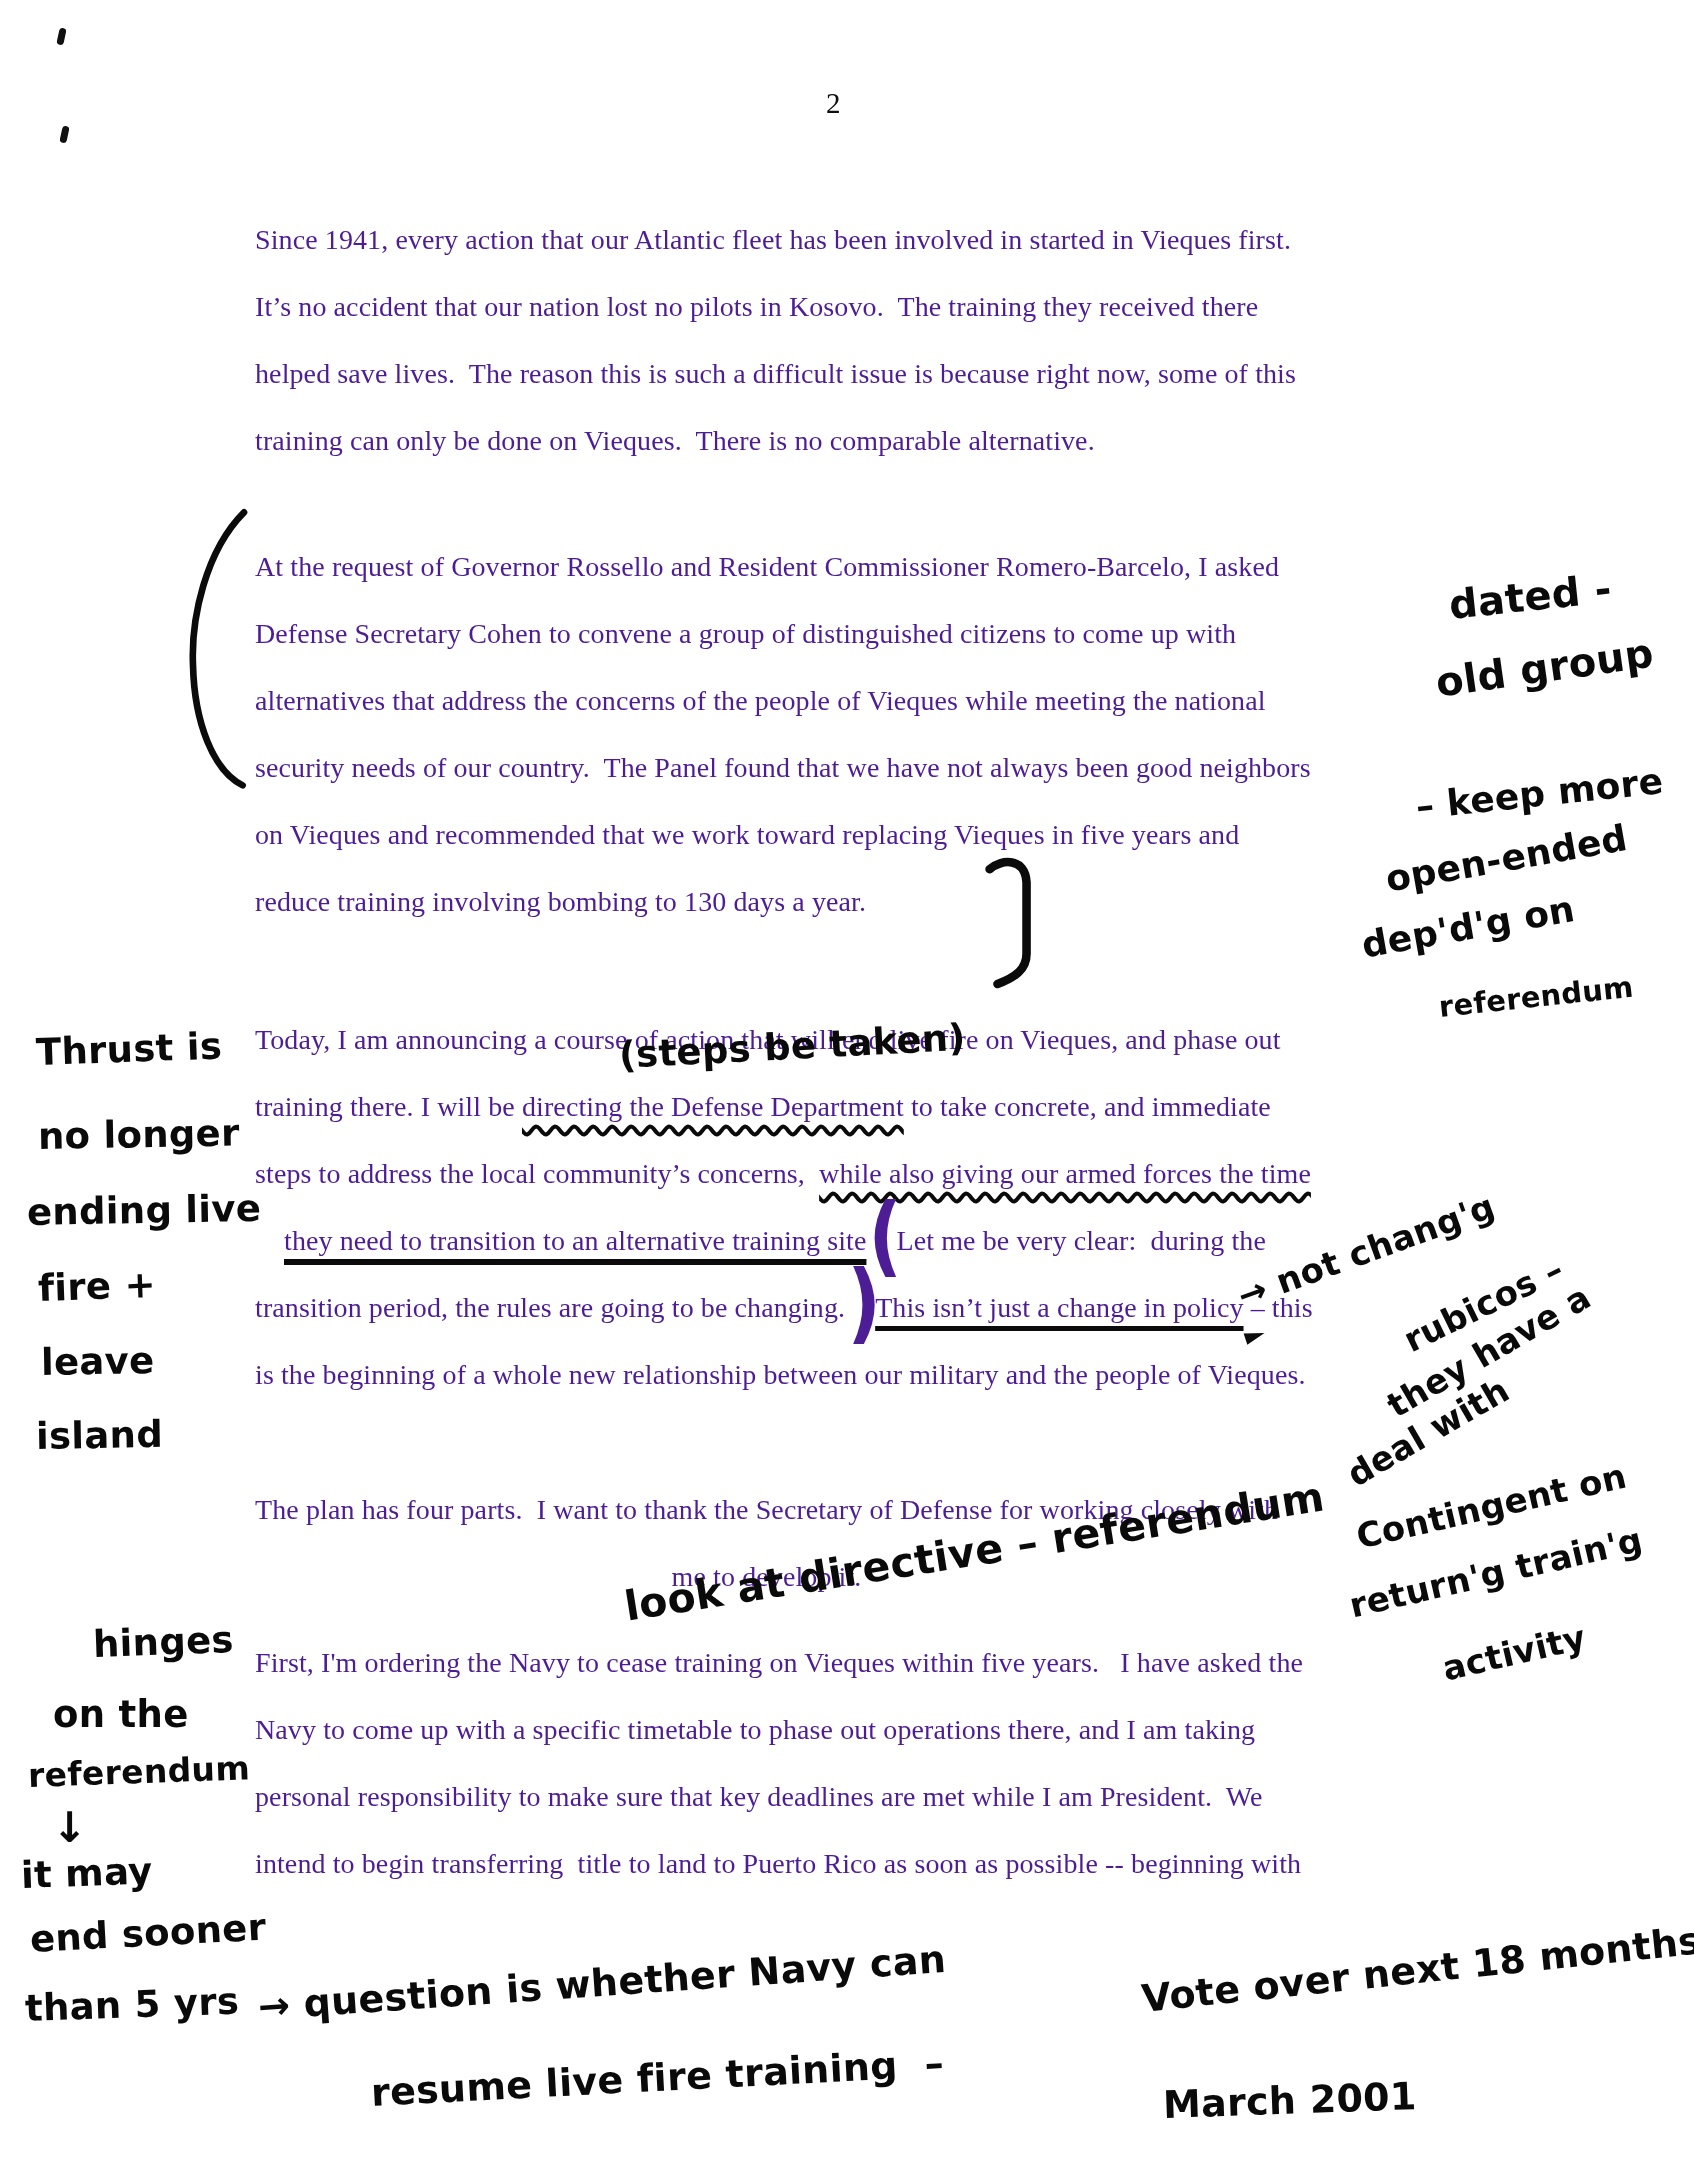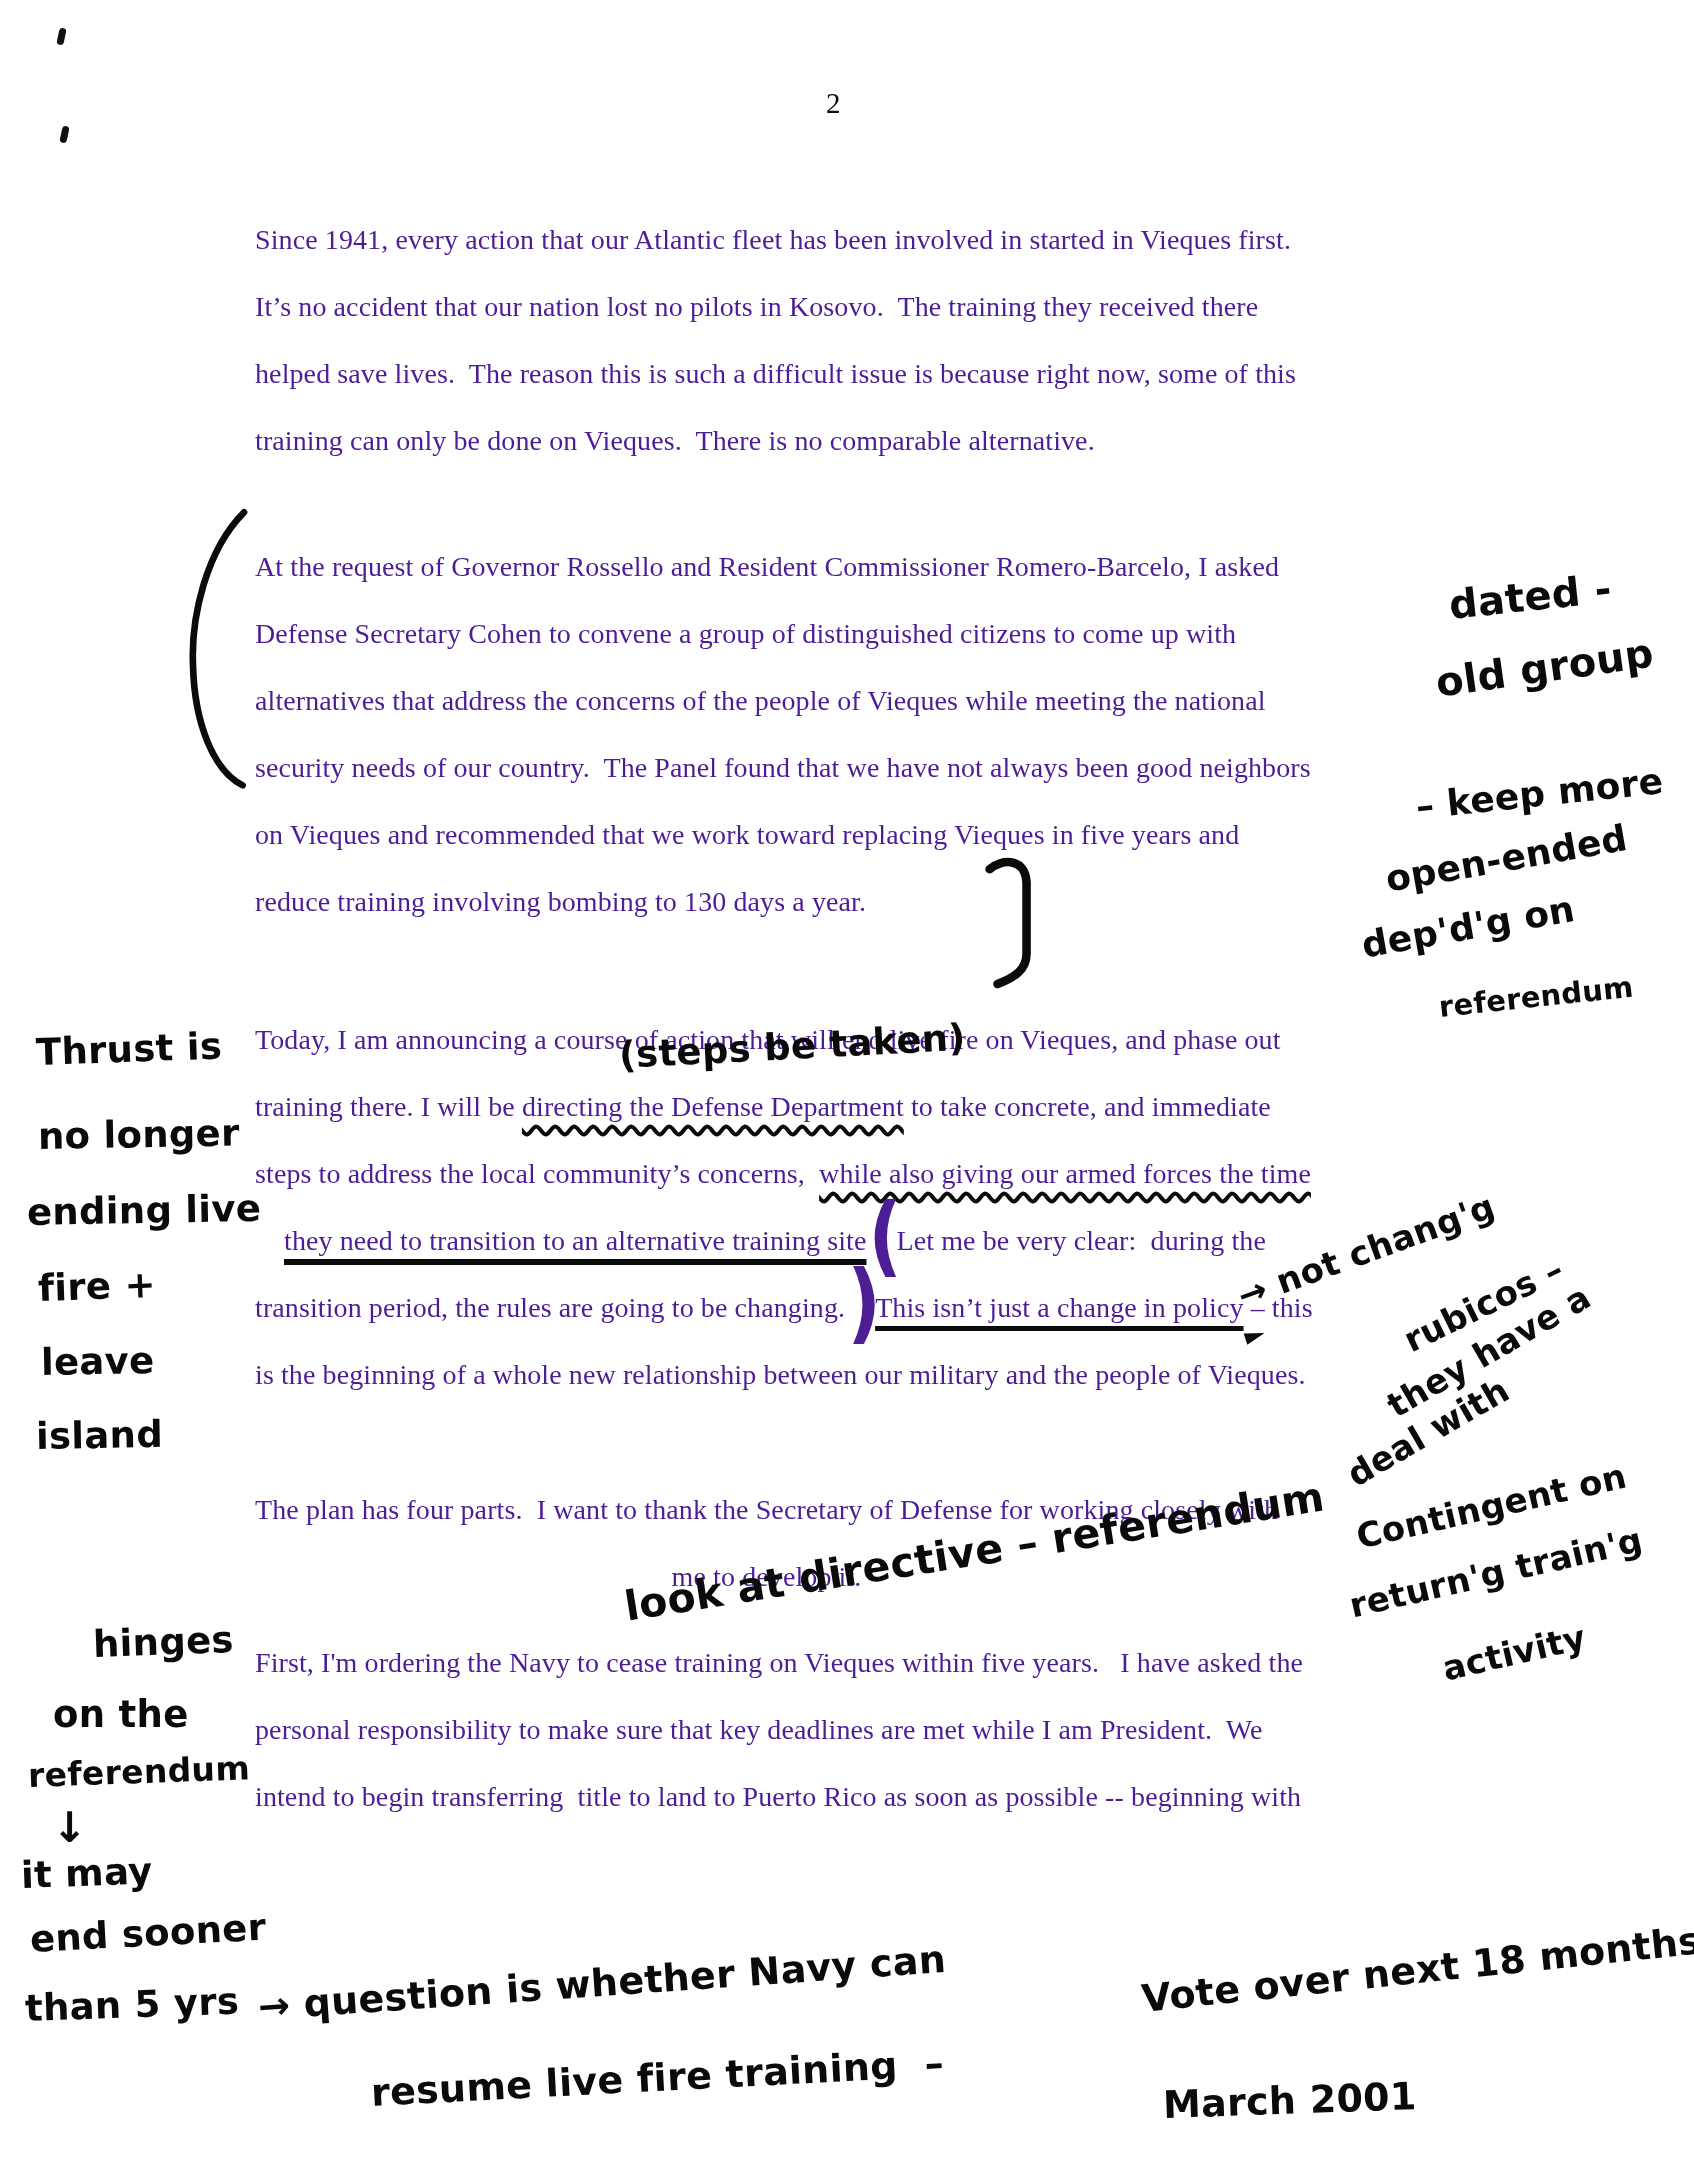--- a/index.html
+++ b/index.html
@@ -132,20 +132,21 @@
     <div class="line">is the beginning of a whole new relationship between our military and the people of Vieques.</div>
   </section>
 
   <section class="typed" style="top:1476px;text-align:center;">
     <div class="line">The plan has four parts.  I want to thank the Secretary of Defense for working closely with</div>
     <div class="line">me to develop it.</div>
   </section>
 
   <section class="typed" style="top:1629px;">
     <div class="line">First, I'm ordering the Navy to cease training on Vieques within five years.   I have asked the</div>
+    <div class="line">Navy to come up with a specific timetable to phase out operations there, and I am taking</div>
     <div class="line">personal responsibility to make sure that key deadlines are met while I am President.  We</div>
     <div class="line">intend to begin transferring  title to land to Puerto Rico as soon as possible -- beginning with</div>
   </section>
 
   <div class="hw" style="left:619px;top:1034px;font-size:37px;transform:rotate(-3deg);">(steps be taken)</div>
 
   <div class="hw" style="left:1449px;top:582px;font-size:40px;transform:rotate(-6deg);">dated -</div>
   <div class="hw" style="left:1436px;top:660px;font-size:40px;transform:rotate(-8deg);">old group</div>
   <div class="hw" style="left:1416px;top:786px;font-size:36px;transform:rotate(-6deg);">– keep more</div>
   <div class="hw" style="left:1386px;top:859px;font-size:36px;transform:rotate(-10deg);">open-ended</div>

